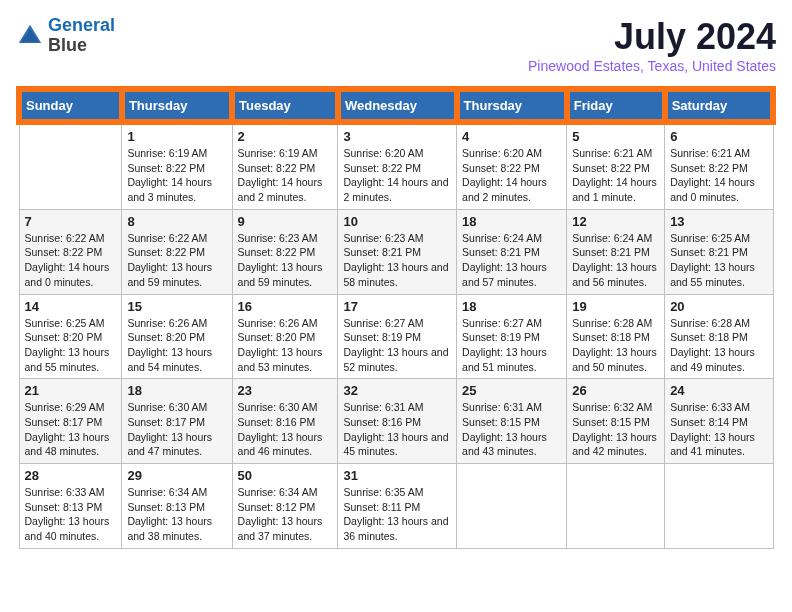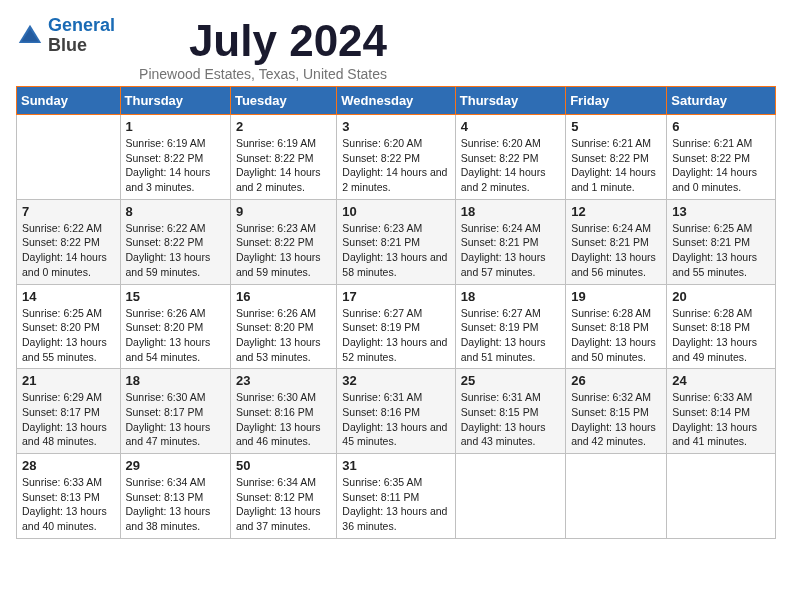--- a/index.html
+++ b/index.html
@@ -5,23 +5,23 @@
     * { margin: 0; padding: 0; box-sizing: border-box; }
     body {
       font-family: Arial, sans-serif;
       background: #fff;
       width: 792px;
       min-height: 612px;
       padding: 16px;
     }
     .header {
       display: flex;
-      justify-content: flex-start;
+      justify-content: space-between;
       align-items: flex-start;
-      margin-bottom: 4px;
+      margin-bottom: 12px;
       gap: 24px;
     }
     .logo {
       display: flex;
       align-items: center;
       gap: 4px;
     }
     .logo-text {
       font-size: 18px;
       font-weight: bold;
@@ -32,40 +32,40 @@
       color: #1a6bb5;
     }
     .logo-icon {
       width: 28px;
       height: 28px;
     }
     .title-block {
       text-align: right;
     }
     .month-title {
-      font-size: 44px;
+      font-size: 36px;
       font-weight: bold;
       color: #1a1a2e;
     }
     .location {
       font-size: 14px;
-      color: #737373;
+      color: #8b5cf6;
     }
     table {
       width: 100%;
       border-collapse: collapse;
       font-size: 11px;
     }
     thead th {
       background-color: #2e6db4;
       color: #fff;
       padding: 6px 4px;
       text-align: left;
       font-size: 13px;
-      border: 1px solid #f97316;
+      border: 6px solid #f97316;
     }
     tbody td {
       border: 1px solid #c0c0c0;
       padding: 4px 5px;
       vertical-align: top;
       min-height: 70px;
       height: 80px;
       color: #222;
       background: #fff;
     }

